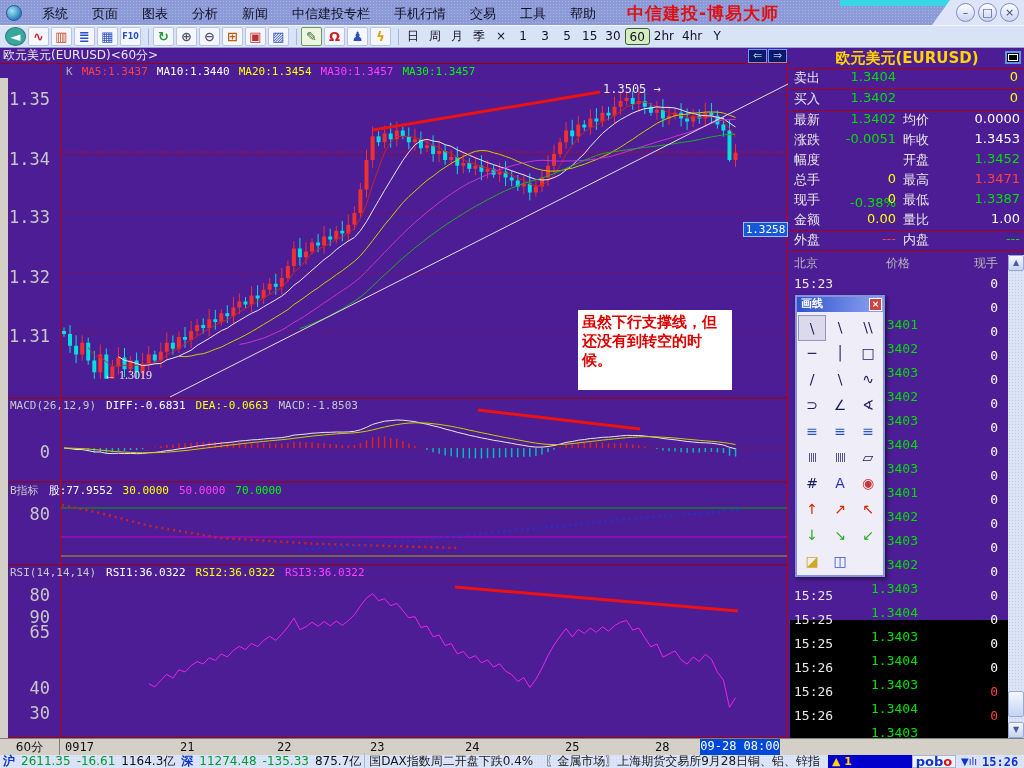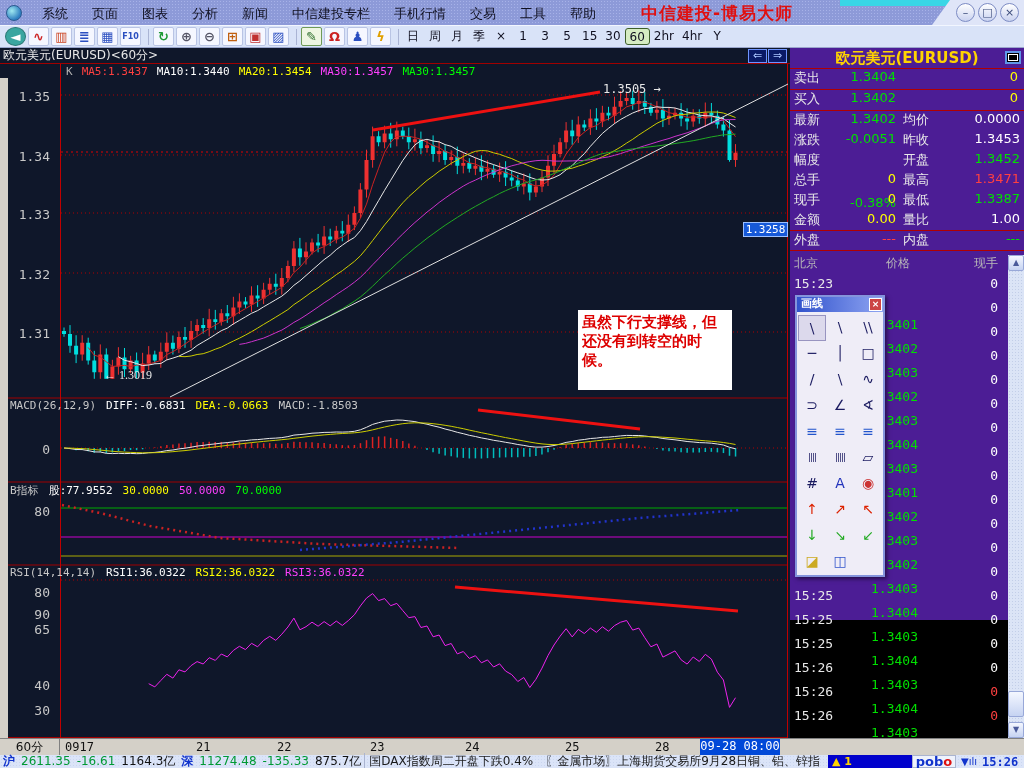--- a/index.html
+++ b/index.html
@@ -10,50 +10,50 @@
   
   #titlebar { position:absolute; left:0; top:0; width:1024px; height:25px;
     background:#8d9ad8; background-image:radial-gradient(#a7b2e8 1px, transparent 1px); background-size:3px 3px;
     display:flex; align-items:center; z-index:30; }
   #cyanstrip { position:absolute; right:34px; top:0; width:150px; height:6px; background:#38d6e6; }
   #btnwedge { position:absolute; right:0; top:0; width:92px; height:25px; background:#dfe5f8;
     clip-path:polygon(18px 0,100% 0,100% 100%,0 100%); }
   .appicon { width:16px; height:16px; border-radius:50%; margin:0 8px 0 6px;
     background:radial-gradient(circle at 35% 35%, #9fe8f0, #2e7ec0 70%); border:1px solid #2a5a90; }
   .menu-item { font-size:13px; color:#101020; padding:0 12px; cursor:default; }
-  #apptitle { position:absolute; left:627px; top:2px; font-size:17px; font-weight:bold; color:#e01010; letter-spacing:1px;margin-left:14px; }
+  #apptitle { position:absolute; left:627px; top:2px; font-size:17px; font-weight:bold; color:#e01010; letter-spacing:1px; }
   #winbtns { position:absolute; right:5px; top:3px; display:flex; gap:3px; }
   .wbtn { width:19px; height:19px; border-radius:50%; border:1px solid #7d8cc4; background:linear-gradient(#ffffff,#c9d2f0);
     font-size:11px; color:#3a4a7a; text-align:center; line-height:17px; }
 
   
   #toolbar { position:absolute; left:0; top:25px; width:1024px; height:23px; background:#d9e3f8;
     border-top:1px solid #f2f6ff; border-bottom:1px solid #9aa6cc; display:flex; align-items:center; padding-left:4px; z-index:30; }
   .tbtn { width:21px; height:19px; margin:0 1px; background:#f5f7ff; border:1px solid #b9c4e4; border-radius:2px;
     font-size:13px; font-weight:bold; text-align:center; line-height:17px; }
   .tbtn.text { font-size:8px; letter-spacing:0; }
   .tbtn.round { border-radius:50%; border:1px solid #2a7a76; }
   .tbtn.active { background:#eef6e2; border:1px solid #6f9a57; }
   .tsep { width:7px; height:16px; border-right:1px solid #aab4d4; margin:0 3px 0 0; }
   .pbtn { min-width:22px; padding:0 4px; height:17px; font-size:12px; color:#101020; text-align:center; line-height:17px; }
   .pbtn.active { background:#d6ecc2; border:1px solid #3e5e2a; border-radius:3px; }
 
   
   #main { position:absolute; left:0; top:48px; width:1024px; height:690px; background:#000; }
-  #chart { position:absolute; left:0; top:0; width:790px; height:690px; background:#0f172a; }
+  #chart { position:absolute; left:0; top:0; width:790px; height:690px; background:#4c1d95; }
   #chart-title-row { position:absolute; left:0; top:0; width:790px; height:16px; border-bottom:1px solid #a00000;
     color:#e8e8e8; font-size:12px; line-height:15px; padding-left:3px; }
   .navarrow { position:absolute; top:1px; width:19px; height:14px; background:#0a1a66; border:1px solid #6f95ff;
     color:#a8c4ff; font-size:11px; text-align:center; line-height:12px; }
   #ma-row { position:absolute; left:66px; top:17px; height:13px; font-size:11px; white-space:nowrap; font-family:"DejaVu Sans Mono","Liberation Mono",monospace; }
   #ma-row span { margin-right:9px; }
   .krow { position:absolute; left:10px; height:13px; font-size:11px; white-space:nowrap; font-family:"DejaVu Sans Mono","Liberation Mono",monospace; }
   .krow span { margin-right:10px; }
   #grayedge { position:absolute; left:0; top:30px; width:8px; height:660px; background:#d4d0c8; }
-  .ylab { position:absolute; width:50px; text-align:right; color:#c8c8c8; font-size:13px; font-family:"DejaVu Sans Mono","Liberation Mono",monospace; }
+  .ylab { position:absolute; width:50px; text-align:right; color:#c8c8c8; font-size:17px; font-family:"DejaVu Sans Mono","Liberation Mono",monospace; }
   #csvg { position:absolute; left:0; top:0; }
   .note { position:absolute; background:#ffffff; color:#dd0000; font-size:15px; font-weight:bold; line-height:1.25;
     padding:3px 4px; z-index:6; }
   #hi-label,#lo-label { position:absolute; color:#e8e8e8; font-size:12px; font-family:"DejaVu Sans Mono","Liberation Mono",monospace; z-index:5; }
   #price-tag { position:absolute; left:743px; top:174px; width:45px; height:15px; background:#1659d8; border:1px solid #9cc0ff;
     color:#fff; font-size:11px; text-align:center; line-height:13px; z-index:6; font-family:"DejaVu Sans Mono","Liberation Mono",monospace; }
 
   
   #quote { position:absolute; left:790px; top:0; width:234px; height:572px; background:#4c1d95; }
   #qtitle { position:absolute; left:0; top:0; width:234px; height:21px; border-bottom:1px solid #b00000;
@@ -551,21 +551,21 @@
           <span class="pcell" style="color: rgb(51, 85, 204);">◫</span>
           <span class="pcell"></span>
         </div>
     </div>
   </div>
 
   <div id="taxis">
     <div id="period-cell">60分</div>
     <div id="xticks">
         <span class="xtick" style="left: 65px;">0917</span>
-        <span class="xtick" style="left: 196px; text-align: center;">21</span>
+        <span class="xtick" style="left: 180px; text-align: center;">21</span>
         <span class="xtick" style="left: 277px;">22</span>
         <span class="xtick" style="left: 370px;">23</span>
         <span class="xtick" style="left: 465px;">24</span>
         <span class="xtick" style="left: 565px;">25</span>
         <span class="xtick" style="left: 655px;">28</span>
       </div>
     <div id="cursor-time">09-28 08:00</div>
   </div>
 
   <div id="status">

